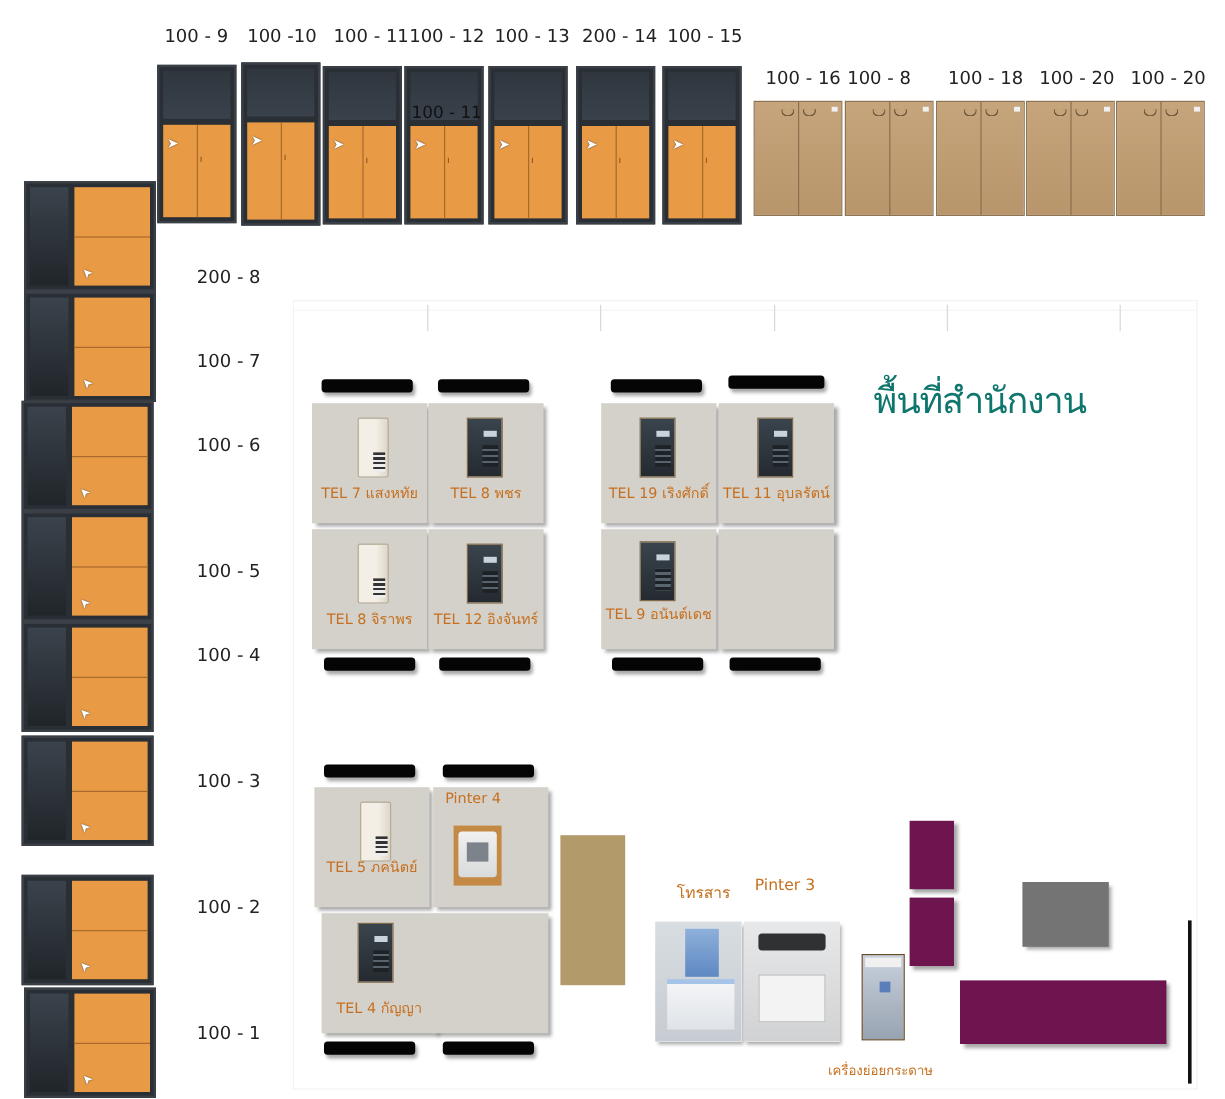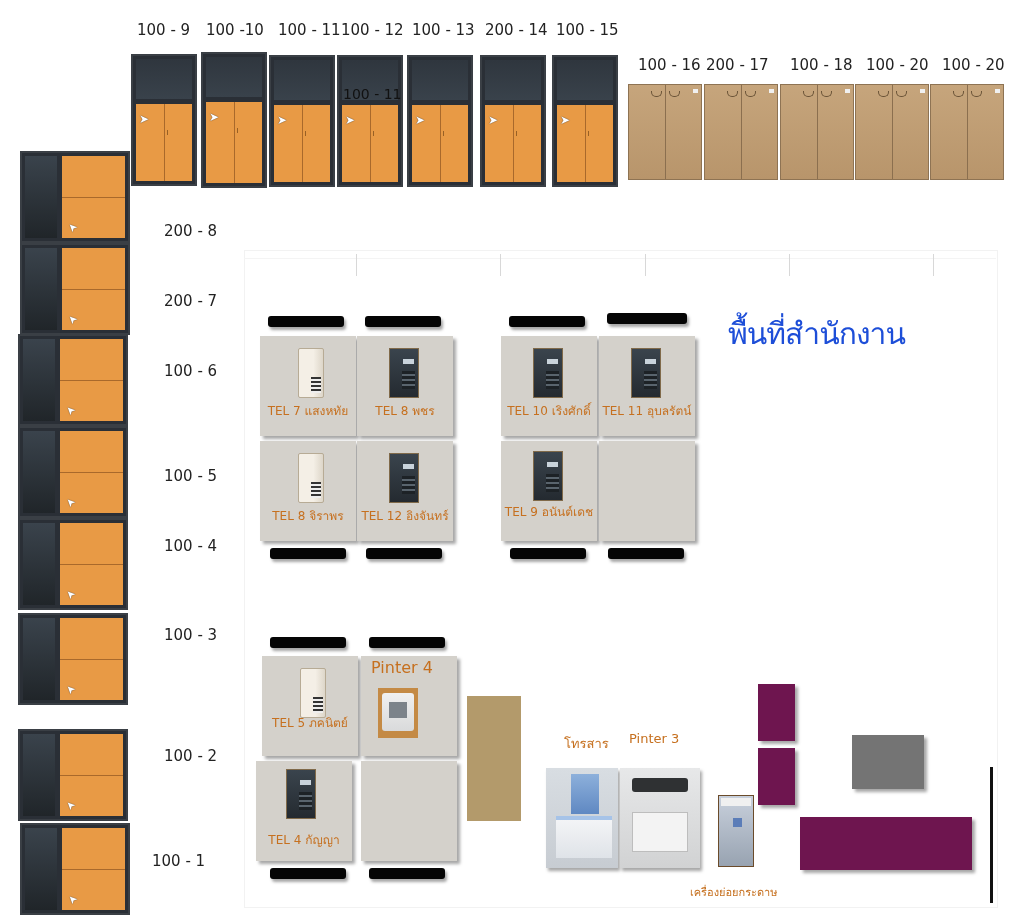--- a/index.html
+++ b/index.html
@@ -46,31 +46,31 @@
   .cab-side .door:last-child { border-bottom: none; }
   .cab-side .cursor { position: absolute; left: 6px; bottom: 4px; font-size: 11px; color: #fff;
                       text-shadow: 0 0 1px #000; transform: rotate(-135deg); }
 
   
   .office { position: absolute; left: 244px; top: 250px; width: 752px; height: 656px;
             border: 1px solid #f2f2f2; background: #fff; }
   .partition { position: absolute; top: 254px; width: 1px; height: 22px; background: #d8d8d8; }
   .partition-h { position: absolute; left: 244px; top: 258px; width: 752px; height: 1px; background: #f4f4f4; }
 
-  .title { position: absolute; left: 728px; top: 310px; font-size: 30px; color: #1d4ed8;
+  .title { position: absolute; left: 728px; top: 310px; font-size: 30px; color: #0f766e;
            font-family: "DejaVu Sans", sans-serif; letter-spacing: -1px; }
 
   .chair { position: absolute; width: 76px; height: 11px; background: #050505;
            border-radius: 3px; box-shadow: 2px 3px 3px rgba(0,0,0,0.35); }
 
   .desk { position: absolute; width: 96px; height: 100px; background: #d4d1cb;
           box-shadow: 3px 3px 3px rgba(0,0,0,0.35); }
   .desk .dlabel { position: absolute; left: 0; right: 0; bottom: 16px; text-align: center;
                   font-size: 12px; color: #c6701f; white-space: nowrap; overflow: hidden; }
-  .desk .dlabel-top { position: absolute; left: 10px; top: 2px; font-size: 16px; color: #c6701f; }
+  .desk .dlabel-top { position: absolute; left: 10px; top: 2px; font-size: 12px; color: #c6701f; }
 
   .phone-white { position: absolute; left: 38px; top: 12px; width: 26px; height: 50px;
                  background: linear-gradient(90deg, #f4efe6 60%, #ddd6c9); border: 1px solid #b7ab95;
                  border-radius: 2px; box-sizing: border-box; }
   .phone-white::after { content: ""; position: absolute; left: 12px; top: 28px; width: 10px; height: 16px;
                  background: repeating-linear-gradient(#333 0 2px, #eee 2px 4px); }
   .phone-black { position: absolute; left: 32px; top: 12px; width: 30px; height: 50px;
                  background: linear-gradient(#3a444d, #242a30); border: 1px solid #806a4a;
                  box-sizing: border-box; }
   .phone-black::before { content: ""; position: absolute; left: 13px; top: 10px; width: 11px; height: 5px;
@@ -196,21 +196,21 @@
         </div>
         <div class="door">
           <span class="knob">ı</span>
         </div>
       </div>
   </div>
 </div>
 
 <div>
   <span class="lbl" style="left:638px;top:56px">100 - 16</span>
-  <span class="lbl" style="left:706px;top:56px">200 - 17</span>
+  <span class="lbl" style="left:706px;top:56px">100 - 8</span>
   <span class="lbl" style="left:790px;top:56px">100 - 18</span>
   <span class="lbl" style="left:866px;top:56px">100 - 20</span>
   <span class="lbl" style="left:942px;top:56px">100 - 20</span>
 
   <div class="cab-wood" style="left:628px;top:84px">
     <div class="wdoor">
         <span class="handle"></span>
       </div>
     <div class="wdoor">
         <span class="handle"></span>
@@ -269,21 +269,21 @@
 
   <div class="cab-side" style="left:20px;top:243px">
     <div class="shelf"></div>
     <div class="doors">
         <div class="door"></div>
         <div class="door">
           <span class="cursor">➤</span>
         </div>
       </div>
   </div>
-  <span class="lbl" style="left:164px;top:292px">200 - 7</span>
+  <span class="lbl" style="left:164px;top:292px">100 - 7</span>
 
   <div class="cab-side" style="left:18px;top:334px">
     <div class="shelf"></div>
     <div class="doors">
         <div class="door"></div>
         <div class="door">
           <span class="cursor">➤</span>
         </div>
       </div>
   </div>
@@ -313,21 +313,21 @@
 
   <div class="cab-side" style="left:18px;top:613px">
     <div class="shelf"></div>
     <div class="doors">
         <div class="door"></div>
         <div class="door">
           <span class="cursor">➤</span>
         </div>
       </div>
   </div>
-  <span class="lbl" style="left:164px;top:626px">100 - 3</span>
+  <span class="lbl" style="left:164px;top:642px">100 - 3</span>
 
   <div class="cab-side" style="left:18px;top:729px">
     <div class="shelf"></div>
     <div class="doors">
         <div class="door"></div>
         <div class="door">
           <span class="cursor">➤</span>
         </div>
       </div>
   </div>
@@ -335,21 +335,21 @@
 
   <div class="cab-side" style="left:20px;top:823px">
     <div class="shelf"></div>
     <div class="doors">
         <div class="door"></div>
         <div class="door">
           <span class="cursor">➤</span>
         </div>
       </div>
   </div>
-  <span class="lbl" style="left:152px;top:852px">100 - 1</span>
+  <span class="lbl" style="left:164px;top:852px">100 - 1</span>
 </div>
 
 <div class="office"></div>
 <div class="partition-h"></div>
 <div class="partition" style="left:356px"></div>
 <div class="partition" style="left:500px"></div>
 <div class="partition" style="left:645px"></div>
 <div class="partition" style="left:789px"></div>
 <div class="partition" style="left:933px"></div>
 
@@ -372,21 +372,21 @@
   <div class="phone-white"></div>
   <div class="dlabel">TEL 8 จิราพร</div>
 </div>
 <div class="desk" style="left:357px;top:441px">
   <div class="phone-black"></div>
   <div class="dlabel">TEL 12 อิงจันทร์</div>
 </div>
 
 <div class="desk" style="left:501px;top:336px">
   <div class="phone-black"></div>
-  <div class="dlabel">TEL 10 เริงศักดิ์</div>
+  <div class="dlabel">TEL 19 เริงศักดิ์</div>
 </div>
 <div class="desk" style="left:599px;top:336px">
   <div class="phone-black"></div>
   <div class="dlabel">TEL 11 อุบลรัตน์</div>
 </div>
 <div class="desk" style="left:501px;top:441px">
   <div class="phone-black" style="top:10px"></div>
   <div class="dlabel" style="bottom:20px">TEL 9 อนันต์เดช</div>
 </div>
 <div class="desk" style="left:599px;top:441px"></div>
@@ -400,21 +400,21 @@
 <div class="chair" style="left:369px;top:637px"></div>
 
 <div class="desk" style="left:262px;top:656px">
   <div class="phone-white"></div>
   <div class="dlabel" style="bottom:24px">TEL 5 ภคนิตย์</div>
 </div>
 <div class="desk" style="left:361px;top:656px">
   <div class="dlabel-top">Pinter 4</div>
   <div class="printer-small"></div>
 </div>
-<div class="desk" style="left:256px;top:761px">
+<div class="desk" style="left:268px;top:761px">
   <div class="phone-black" style="left:30px;top:8px"></div>
   <div class="dlabel" style="bottom:12px">TEL 4 กัญญา</div>
 </div>
 <div class="desk" style="left:361px;top:761px"></div>
 
 <div class="chair" style="left:270px;top:868px"></div>
 <div class="chair" style="left:369px;top:868px"></div>
 
 <div class="cabinet-tan"></div>
 

